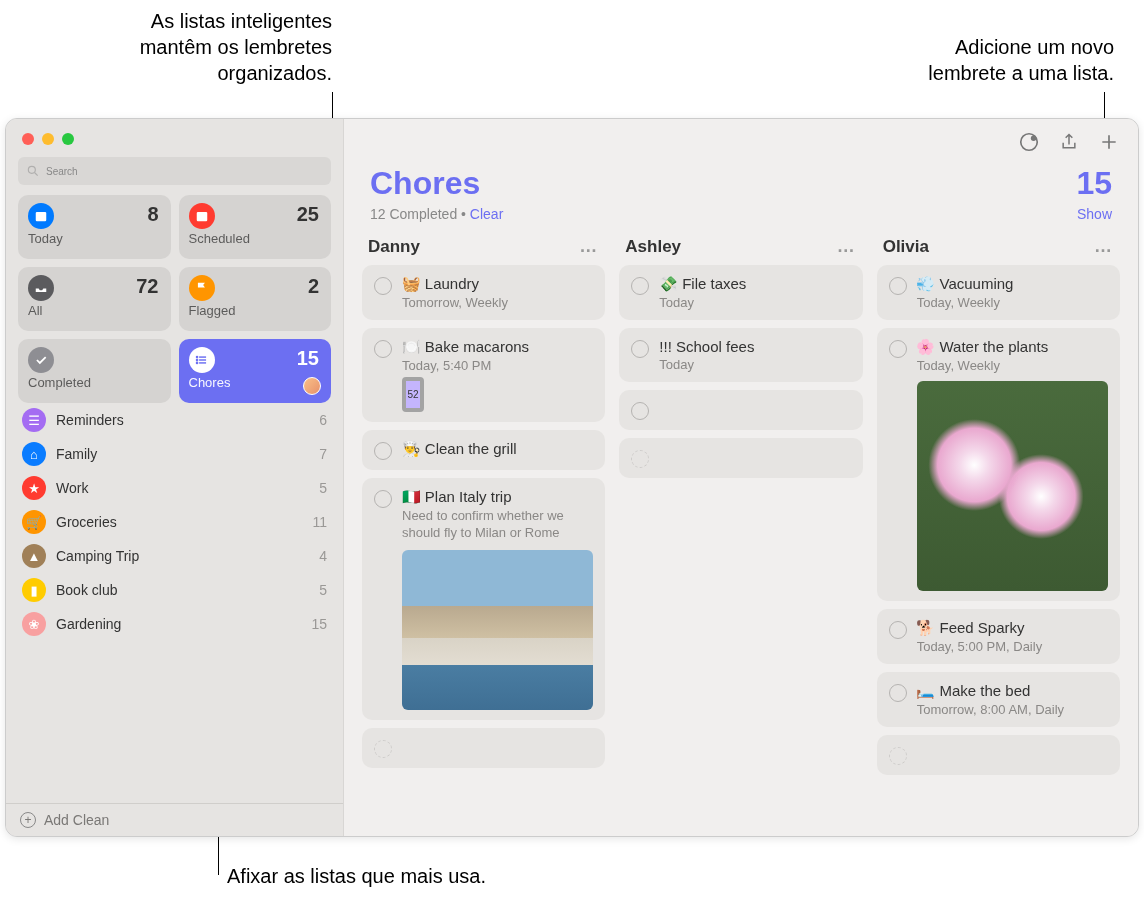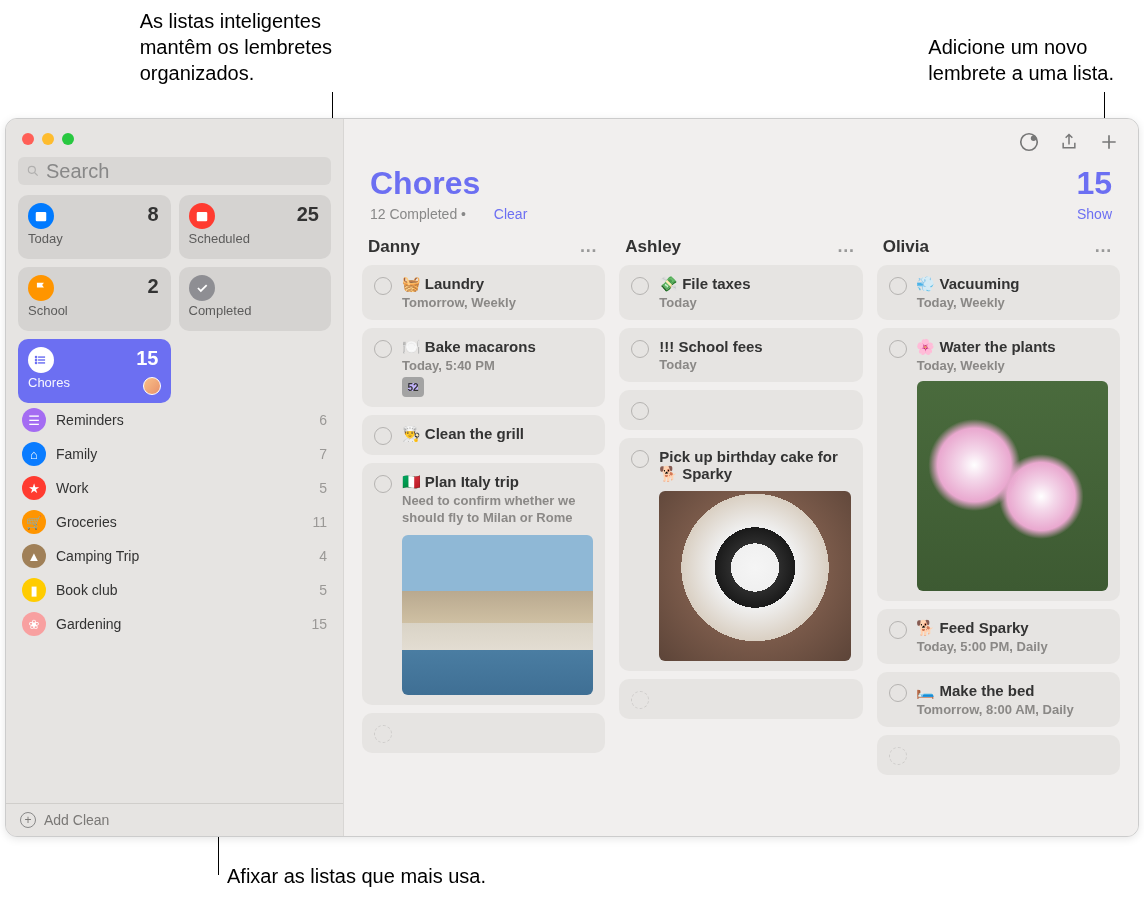--- a/index.html
+++ b/index.html
@@ -1,25 +1,25 @@
 <!DOCTYPE html>
 <html><head>
 <meta charset="utf-8">
 <style>
 *{box-sizing:border-box;margin:0;padding:0;font-family:-apple-system,BlinkMacSystemFont,"Helvetica Neue",sans-serif;}
 body{background:#fff;width:1144px;height:923px;position:relative;color:#333;}
-.callout{position:absolute;font-size:20px;color:#000;text-align:left;line-height:1.3;}
+.callout{position:absolute;font-size:20px;color:#000;text-align:right;line-height:1.3;}
 .callout.left{text-align:right;}
 .callout-line{position:absolute;background:#000;}
 .window{position:absolute;left:5px;top:118px;width:1134px;height:719px;border:1px solid #ccc;border-radius:12px;overflow:hidden;background:#eeeceb;box-shadow:0 2px 8px rgba(0,0,0,0.1);}
 .sidebar{position:absolute;left:0;top:0;width:338px;height:100%;background:#e6e4e2;border-right:1px solid #d8d6d4;display:flex;flex-direction:column;}
 .traffic{display:flex;gap:8px;padding:14px 16px 8px;}
 .dot{width:12px;height:12px;border-radius:50%;}
 .dot.r{background:#ff5f57;}.dot.y{background:#febc2e;}.dot.g{background:#28c840;}
-.search{margin:4px 12px 10px;height:28px;background:#d9d7d5;border-radius:6px;display:flex;align-items:center;padding:0 8px;color:#888;font-size:20px;gap:6px;}
+.search{margin:4px 12px 10px;height:28px;background:#d9d7d5;border-radius:6px;display:flex;align-items:center;padding:0 8px;color:#888;font-size:10px;gap:6px;}
 .search svg{width:14px;height:14px;opacity:.5;}
 .tiles{display:grid;grid-template-columns:1fr 1fr;gap:8px;padding:0 12px;}
 .tile{background:#d5d3d1;border-radius:10px;padding:8px 10px;height:64px;position:relative;cursor:pointer;}
 .tile.selected{background:#6c6ff2;color:#fff;}
 .tile .icon{width:26px;height:26px;border-radius:50%;display:flex;align-items:center;justify-content:center;margin-bottom:2px;}
 .tile .count{position:absolute;right:12px;top:8px;font-size:20px;font-weight:700;}
 .tile .lbl{font-size:13px;font-weight:500;opacity:.75;}
 .tile.selected .lbl{opacity:.95;}
 .avatar-mini{width:18px;height:18px;border-radius:50%;background:linear-gradient(135deg,#f9c089,#e8916a);position:absolute;right:10px;bottom:8px;border:1px solid #fff;}
 .section-hdr{font-size:12px;font-weight:600;color:#888;padding:14px 16px 6px;}
@@ -30,38 +30,38 @@
 .listrow .ct{color:#9a9896;font-size:14px;}
 .addrow{border-top:1px solid #d0cecb;padding:8px 14px;display:flex;align-items:center;gap:8px;color:#7a7876;font-size:14px;cursor:pointer;}
 .addrow .plus{width:16px;height:16px;border:1.5px solid #888;border-radius:50%;display:flex;align-items:center;justify-content:center;font-size:12px;line-height:1;}
 .main{position:absolute;left:338px;top:0;right:0;height:100%;background:#f1efee;display:flex;flex-direction:column;}
 .toolbar{display:flex;justify-content:flex-end;gap:18px;padding:12px 18px 6px;}
 .toolbar .tbtn{width:22px;height:22px;color:#777;cursor:pointer;display:flex;align-items:center;justify-content:center;}
 .listhdr{padding:6px 26px 4px;display:flex;align-items:baseline;justify-content:space-between;}
 .listhdr h1{font-size:32px;font-weight:700;color:#6c6ff2;}
 .bigcount{font-size:32px;font-weight:600;color:#6c6ff2;}
 .subhdr{padding:0 26px 10px;display:flex;justify-content:space-between;align-items:center;font-size:14px;color:#888;}
-.subhdr .clr,.subhdr .shw{color:#6c6ff2;cursor:pointer;margin-left:24px;}
+.subhdr .clr,.subhdr .shw{color:#6c6ff2;cursor:pointer;}
 .cols{display:flex;gap:14px;padding:0 18px;overflow:hidden;flex:1;}
 .col{flex:1;min-width:0;display:flex;flex-direction:column;}
 .colhdr{display:flex;justify-content:space-between;align-items:center;padding:4px 6px 8px;font-size:17px;font-weight:600;}
 .colhdr .more{color:#999;cursor:pointer;font-size:18px;letter-spacing:2px;}
 .cards{display:flex;flex-direction:column;gap:8px;overflow:hidden;}
-.card{background:#e6e4e2;border-radius:10px;padding:10px 12px;display:flex;gap:10px;cursor:pointer;font-weight:bold;}
+.card{background:#e6e4e2;border-radius:10px;padding:10px 12px;display:flex;gap:10px;cursor:pointer;}
 .chk{width:18px;height:18px;border:1.5px solid #b5b3b1;border-radius:50%;flex-shrink:0;margin-top:2px;}
 .chk.empty{border-style:dashed;opacity:.5;}
 .cbody{flex:1;min-width:0;}
 .ctitle{font-size:15px;display:flex;align-items:center;gap:4px;}
 .csub{font-size:13px;color:#8a8886;margin-top:2px;}
 .cnote{font-size:13px;color:#8a8886;margin-top:2px;line-height:1.3;}
 .thumb{margin-top:8px;border-radius:6px;width:100%;height:160px;}
 .thumb.italy{background:linear-gradient(180deg,#8fb8d6 0,#8fb8d6 35%,#b9a98f 35%,#cfc0a3 55%,#d9d3c6 55%,#e3ddd2 72%,#4a7da2 72%,#3f6f94 100%);}
 .thumb.dog{height:170px;background:radial-gradient(circle at 50% 45%,#f5f5f5 0,#f0f0f0 18%,#2d2d2d 18%,#1a1a1a 30%,#f0f0f0 30%,#d9cfc2 55%,#7a5a4a 55%,#5c4438 100%);}
 .thumb.flower{height:210px;background:radial-gradient(circle at 30% 40%,#fff 0,#f4d8ea 8%,#e9a8cf 20%,transparent 25%),radial-gradient(circle at 65% 55%,#fff 0,#f4d8ea 8%,#e9a8cf 20%,transparent 25%),linear-gradient(180deg,#4a6b3d 0,#3d5a32 100%);}
-.cal52{width:22px;height:20px;background:#c4b5fd;border:6px solid #a3a3a3;border-radius:4px;font-size:10px;display:flex;align-items:center;justify-content:center;color:#333;align-self:flex-end;margin-top:4px;}
+.cal52{width:22px;height:35px;background:#c4b5fd;border:4px solid #a3a3a3;border-radius:4px;font-size:10px;display:flex;align-items:center;justify-content:center;color:#333;align-self:flex-end;margin-top:4px;}
 svg{display:block;}
 </style>
 </head>
 <body>
 
 <div class="callout" style="right:812px;top:8px;white-space:pre-line;">As listas inteligentes
 mantêm os lembretes
 organizados.</div>
 <div class="callout-line" style="left:332px;top:92px;width:1px;height:156px;"></div>
 <div class="callout" style="right:30px;top:34px;white-space:pre-line;">Adicione um novo
@@ -99,27 +99,36 @@
       <div class="tile">
         <div class="icon" style="background:#ff3b30;color:#fff;">
             <svg width="14" height="14" viewBox="0 0 24 24" fill="currentColor">
               <rect x="3" y="5" width="18" height="16" rx="2"></rect>
             </svg>
           </div>
         <div class="count">25</div>
         <div class="lbl">Scheduled</div>
       </div>
       <div class="tile">
+        <div class="icon" style="background:#5b5b5e;color:#fff;">
+            <svg width="14" height="14" viewBox="0 0 24 24" fill="currentColor">
+              <path d="M3 13h5l2 3h4l2-3h5v6H3z"></path>
+            </svg>
+          </div>
+        <div class="count">72</div>
+        <div class="lbl">All</div>
+      </div>
+      <div class="tile">
         <div class="icon" style="background:#ff9500;color:#fff;">
             <svg width="14" height="14" viewBox="0 0 24 24" fill="currentColor">
               <path d="M5 3v18M5 3h12l-3 4 3 4H5"></path>
             </svg>
           </div>
         <div class="count">2</div>
-        <div class="lbl">School</div>
+        <div class="lbl">Flagged</div>
       </div>
       <div class="tile">
         <div class="icon" style="background:#8e8e93;color:#fff;">
             <svg width="14" height="14" viewBox="0 0 24 24" fill="none" stroke="currentColor" stroke-width="3">
               <path d="M5 12l5 5L20 7"></path>
             </svg>
           </div>
         <div class="lbl">Completed</div>
       </div>
       <div class="tile selected">
@@ -269,27 +278,20 @@
               <div class="chk"></div>
               <div class="cbody">
                 <div class="ctitle">!!! School fees</div>
                 <div class="csub">Today</div>
               </div>
             </div>
             <div class="card">
               <div class="chk"></div>
             </div>
             <div class="card">
-              <div class="chk"></div>
-              <div class="cbody">
-                <div class="ctitle">Pick up birthday cake for 🐕 Sparky</div>
-                <div class="thumb dog"></div>
-              </div>
-            </div>
-            <div class="card">
               <div class="chk empty"></div>
             </div>
           </div>
         </div>
         <div class="col">
           <div class="colhdr">
             <span>Olivia</span>
             <span class="more">…</span>
           </div>
           <div class="cards">

